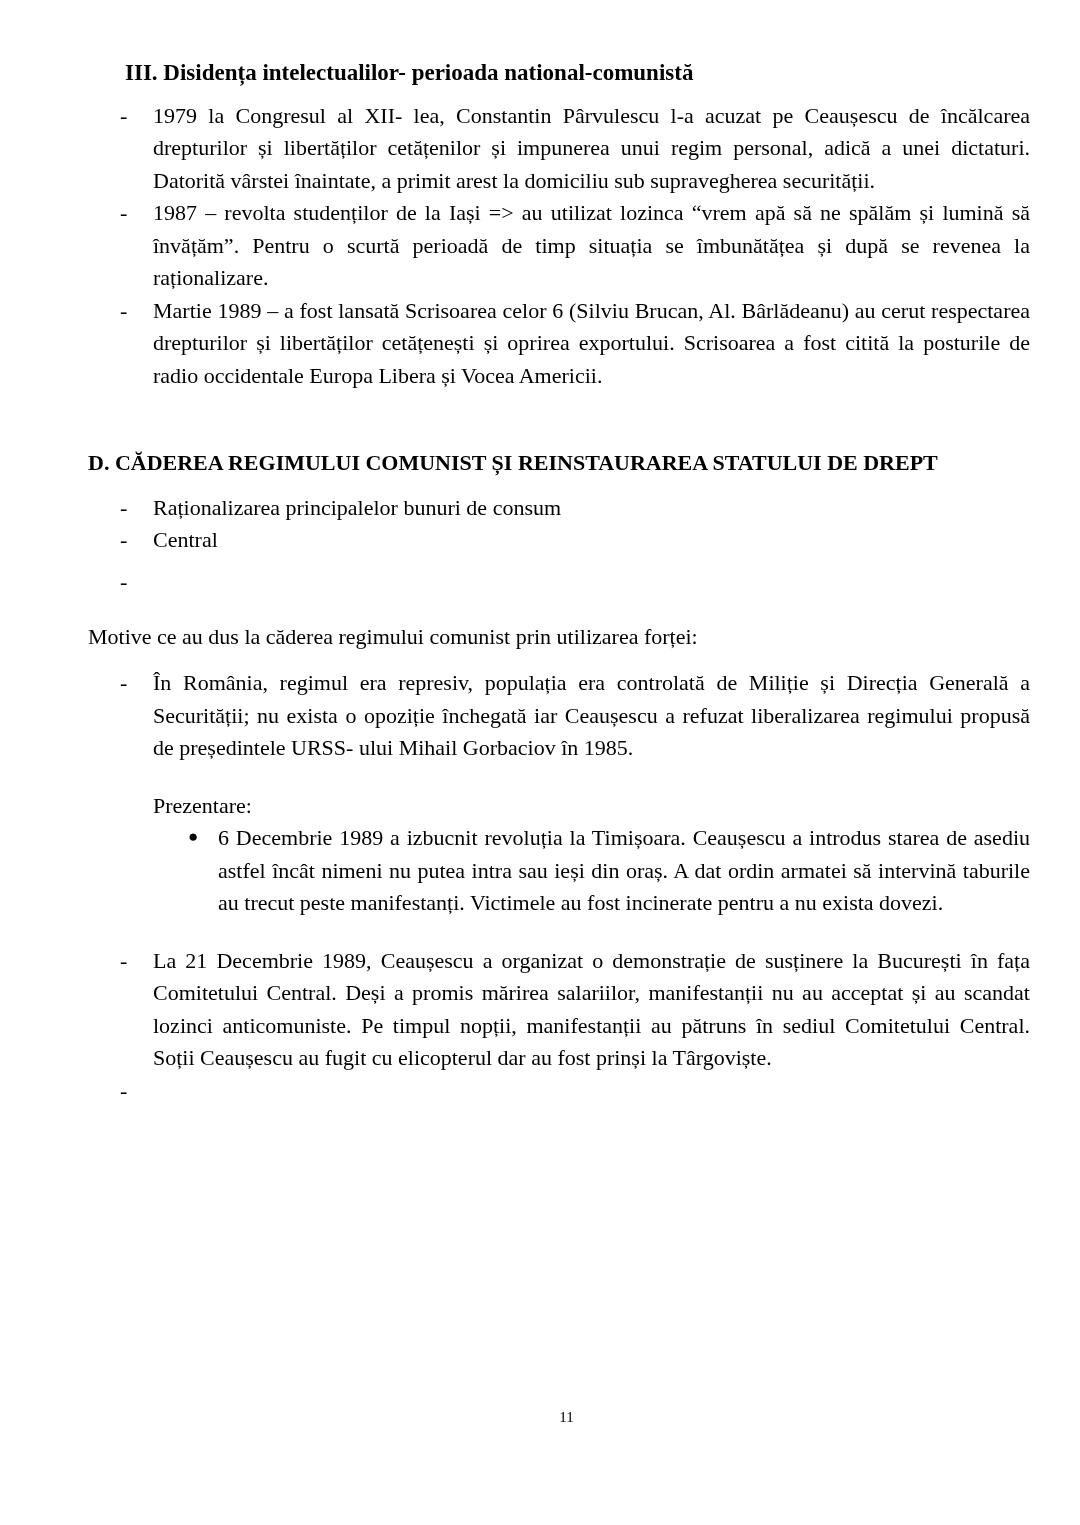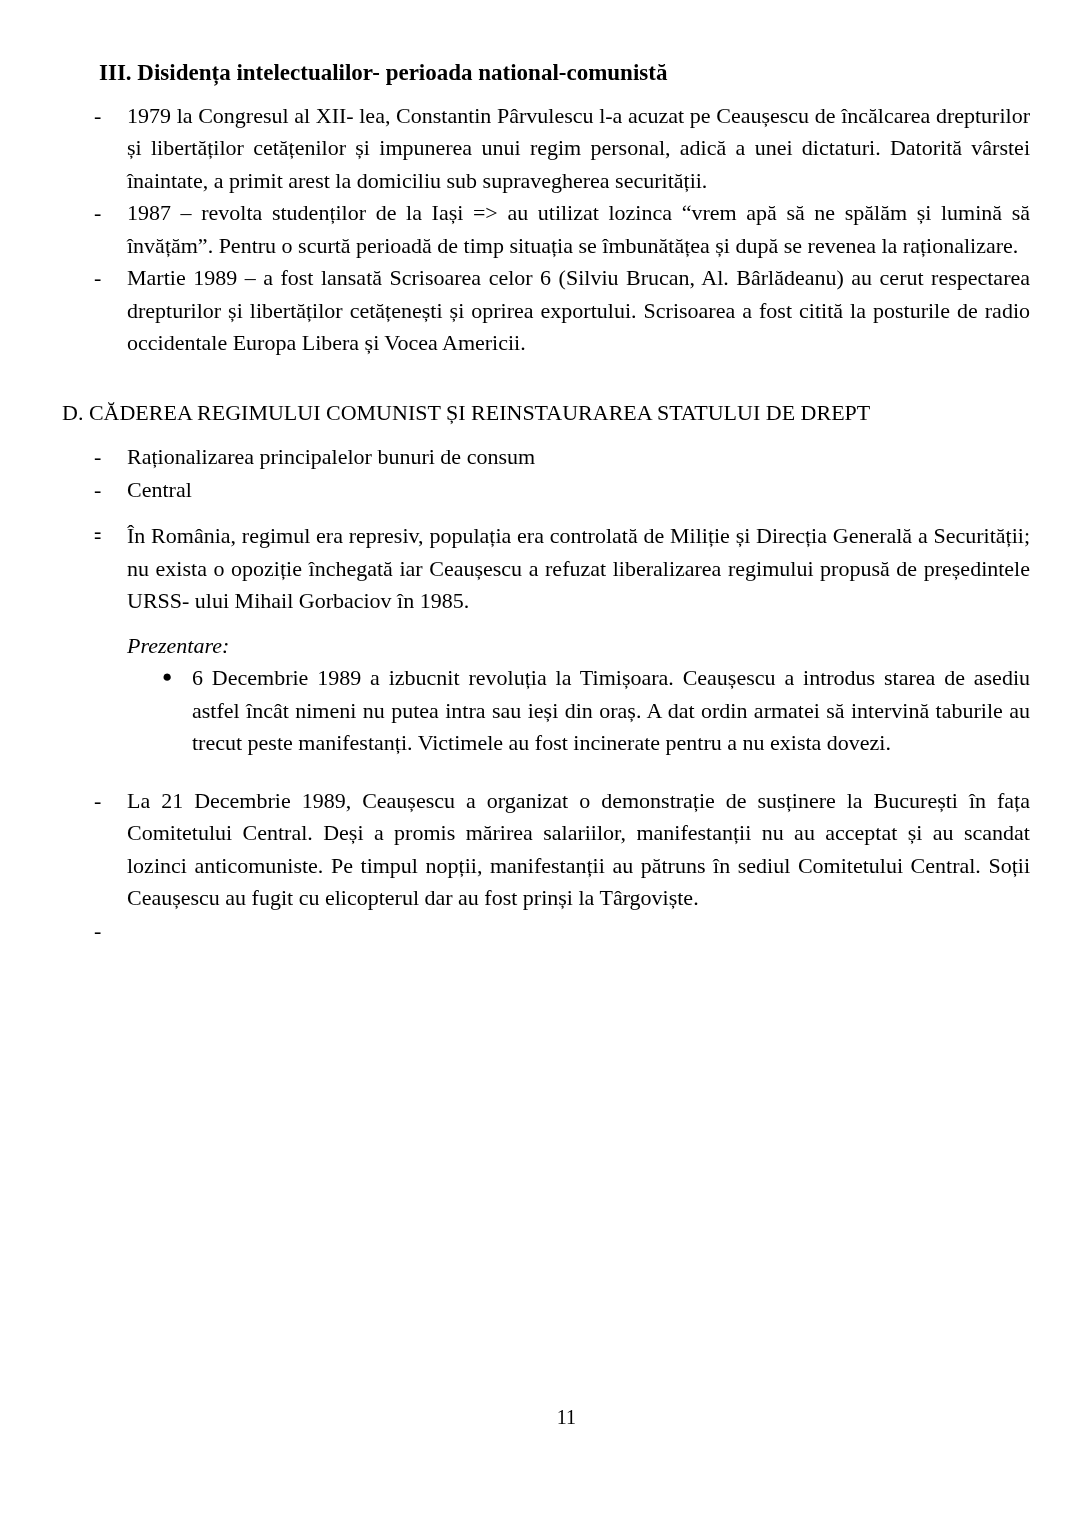--- a/index.html
+++ b/index.html
@@ -3,21 +3,21 @@
 <meta charset="utf-8">
 <style>
   html, body { margin: 0; padding: 0; background: #e8e8e8; }
   .page {
     position: relative;
     width: 1080px;
     height: 1525px;
     margin: 0 auto;
     background: #ffffff;
     box-sizing: border-box;
-    padding: 57px 50px 0 62px;
+    padding: 57px 50px 0 88px;
     font-family: "Liberation Serif", serif;
     font-size: 22px;
     line-height: 32.5px;
     color: #000000;
     overflow: hidden;
   }
   .doc-title {
     font-weight: bold;
     font-size: 23px;
     margin: 0 0 10px 37px;
@@ -37,37 +37,38 @@
     padding-left: 130px;
     text-align: justify;
   }
   .bullet-list .li .marker {
     position: absolute;
     left: 100px;
     top: -1px;
     font-size: 17px;
   }
   .section-d-title {
-    margin-top: 37px;
+    margin-top: 55px;
     text-align: justify;
+    font-weight: bold;
   }
   .cauze-label { margin-top: 17px; }
   .cauze-list { margin-top: 12px; }
   .li-extra-space { margin-top: 9px; }
   .motive-label { margin-top: 64px; text-align: justify; }
   .motive-list { margin-top: 14px; }
-  .prezentare-label { margin-top: 12px; margin-left: 65px; font-style: italic; }
+  .prezentare-label { margin-top: 25px; margin-left: 65px; }
   .final-list { margin-top: 25px; }
   .page-number {
     position: absolute;
     left: 103px;
     right: 50px;
     top: 1405px;
     text-align: center;
-    font-size: 20px;
+    font-size: 15px;
     line-height: 24px;
   }
 </style>
 </head>
 <body>
 
 <div class="page">
 
   <div class="doc-title">III. Disidența intelectualilor- perioada national-comunistă</div>
 
@@ -96,20 +97,21 @@
     </div>
     <div class="li">
       <span class="marker">-</span>
       <span>Central</span>
     </div>
     <div class="li li-extra-space">
       <span class="marker">-</span>
     </div>
   </div>
 
+  <div class="motive-label">Motive ce au dus la căderea regimului comunist prin utilizarea forței:</div>
 
   <div class="dash-list motive-list">
     <div class="li">
       <span class="marker">-</span>
       <span>În România, regimul era represiv, populația era controlată de Miliție și Direcția Generală a Securității; nu exista o opoziție închegată iar Ceaușescu a refuzat liberalizarea regimului propusă de președintele URSS- ului Mihail Gorbaciov în 1985.</span>
     </div>
   </div>
 
   <div class="prezentare-label">Prezentare:</div>
 

